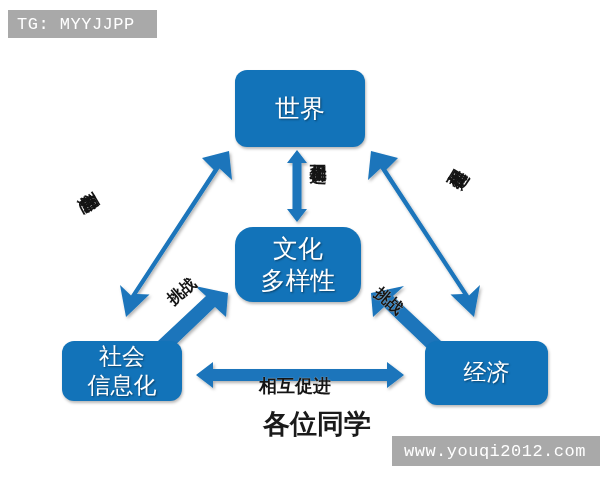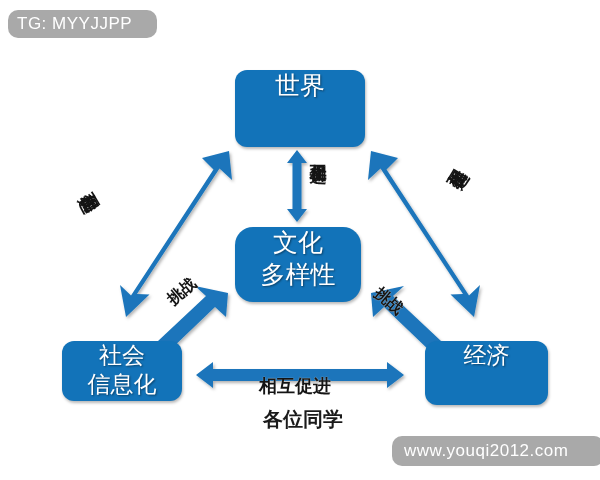--- a/index.html
+++ b/index.html
@@ -16,24 +16,23 @@
     font-family: "DejaVu Sans", "Liberation Sans", sans-serif;
   }
 
   
   .chip {
     position: absolute;
     background: #a9a9a9;
     color: #ffffff;
     display: flex;
     align-items: center;
-    font-family: Liberation Sans, sans-serif;
+    font-family: Liberation Mono, monospace;
     letter-spacing: 0.5px;
     white-space: nowrap;
-    border-radius: 10px;
   }
   #tg-chip {
     left: 8px;
     top: 10px;
     width: 140px;
     height: 28px;
     padding-left: 9px;
     font-size: 17px;
   }
   #site-chip {
@@ -47,20 +46,21 @@
 
   
   .node {
     position: absolute;
     background: #1273b9;
     border-radius: 12px;
     box-shadow: 1px 2px 3px rgba(0,0,0,0.28);
     display: flex;
     flex-direction: column;
     align-items: center;
+    justify-content: center;
     color: #ffffff;
     font-family: "DejaVu Sans", "Liberation Sans", sans-serif;
     font-size: 25px;
     line-height: 1.28;
     text-shadow: 1px 1px 2px rgba(0,0,0,0.45);
   }
   .node .ln { display: block; }
 
   #node-top    { left: 235px; top: 70px;  width: 130px; height: 77px; }
   #node-center { left: 235px; top: 227px; width: 126px; height: 75px; border-radius: 18px; }
@@ -95,21 +95,21 @@
   #lbl-tl    { left: 104px; top: 182px; font-size: 17px; transform: rotate(59deg); transform-origin: left top; }
   #lbl-tr    { left: 432px; top: 176px; font-size: 17px; transform: rotate(-59deg); transform-origin: left top; }
   #lbl-bl    { left: 163px; top: 294px; font-size: 16px; transform: rotate(-40deg); transform-origin: left top; }
   #lbl-br    { left: 383px; top: 283px; font-size: 16px; transform: rotate(40deg); transform-origin: left top; }
   #lbl-bot   { left: 259px; top: 374px; font-size: 18px; }
 
   #note-students {
     position: absolute;
     left: 263px;
     top: 406px;
-    font-size: 20px;
+    font-size: 27px;
     font-weight: 700;
     color: #1a1a1a;
     font-family: "DejaVu Sans", "Liberation Sans", sans-serif;
     white-space: nowrap;
   }
 </style>
 </head>
 <body>
 
 <div id="stage">

